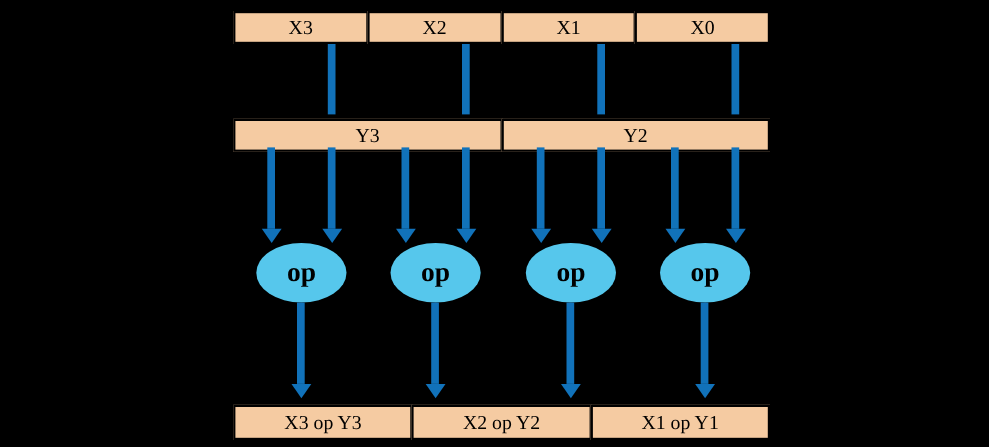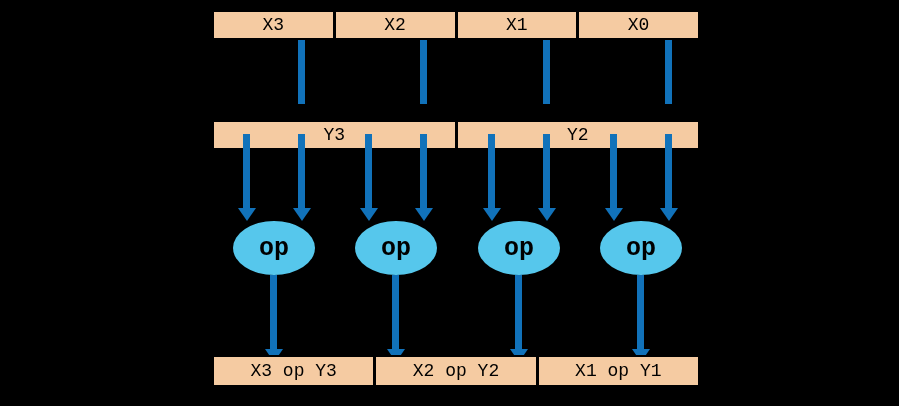--- a/index.html
+++ b/index.html
@@ -5,21 +5,21 @@
   html, body {
     margin: 0;
     padding: 0;
     background: #000;
   }
   .canvas {
     position: relative;
     width: 781px;
     height: 406px;
     background: var(--background, #000);
-    font-family: Liberation Mono, monospace;
+    font-family: Liberation Serif, serif;
     overflow: hidden;
     text-align: center;
   }
 
   
   .register {
     position: absolute;
     left: 213px;
     width: 487px;
     display: flex;
@@ -31,22 +31,22 @@
     margin-left: -1px;
     height: 26px;
     display: flex;
     align-items: center;
     justify-content: center;
     font-size: 18px;
     color: var(--text, #000);
     white-space: nowrap;
   }
   #x-register { top: 10px; }
-  #y-register { top: 120px; }
-  #result-register { top: 355px; }
+  #y-register { top: 108px; }
+  #result-register { top: 368px; }
   #result-register .cell { height: 28px; }
 
   
   .c0 { --cx: 274px; }
   .c1 { --cx: 396px; }
   .c2 { --cx: 519px; }
   .c3 { --cx: 641px; }
 
   
   .arrow {

